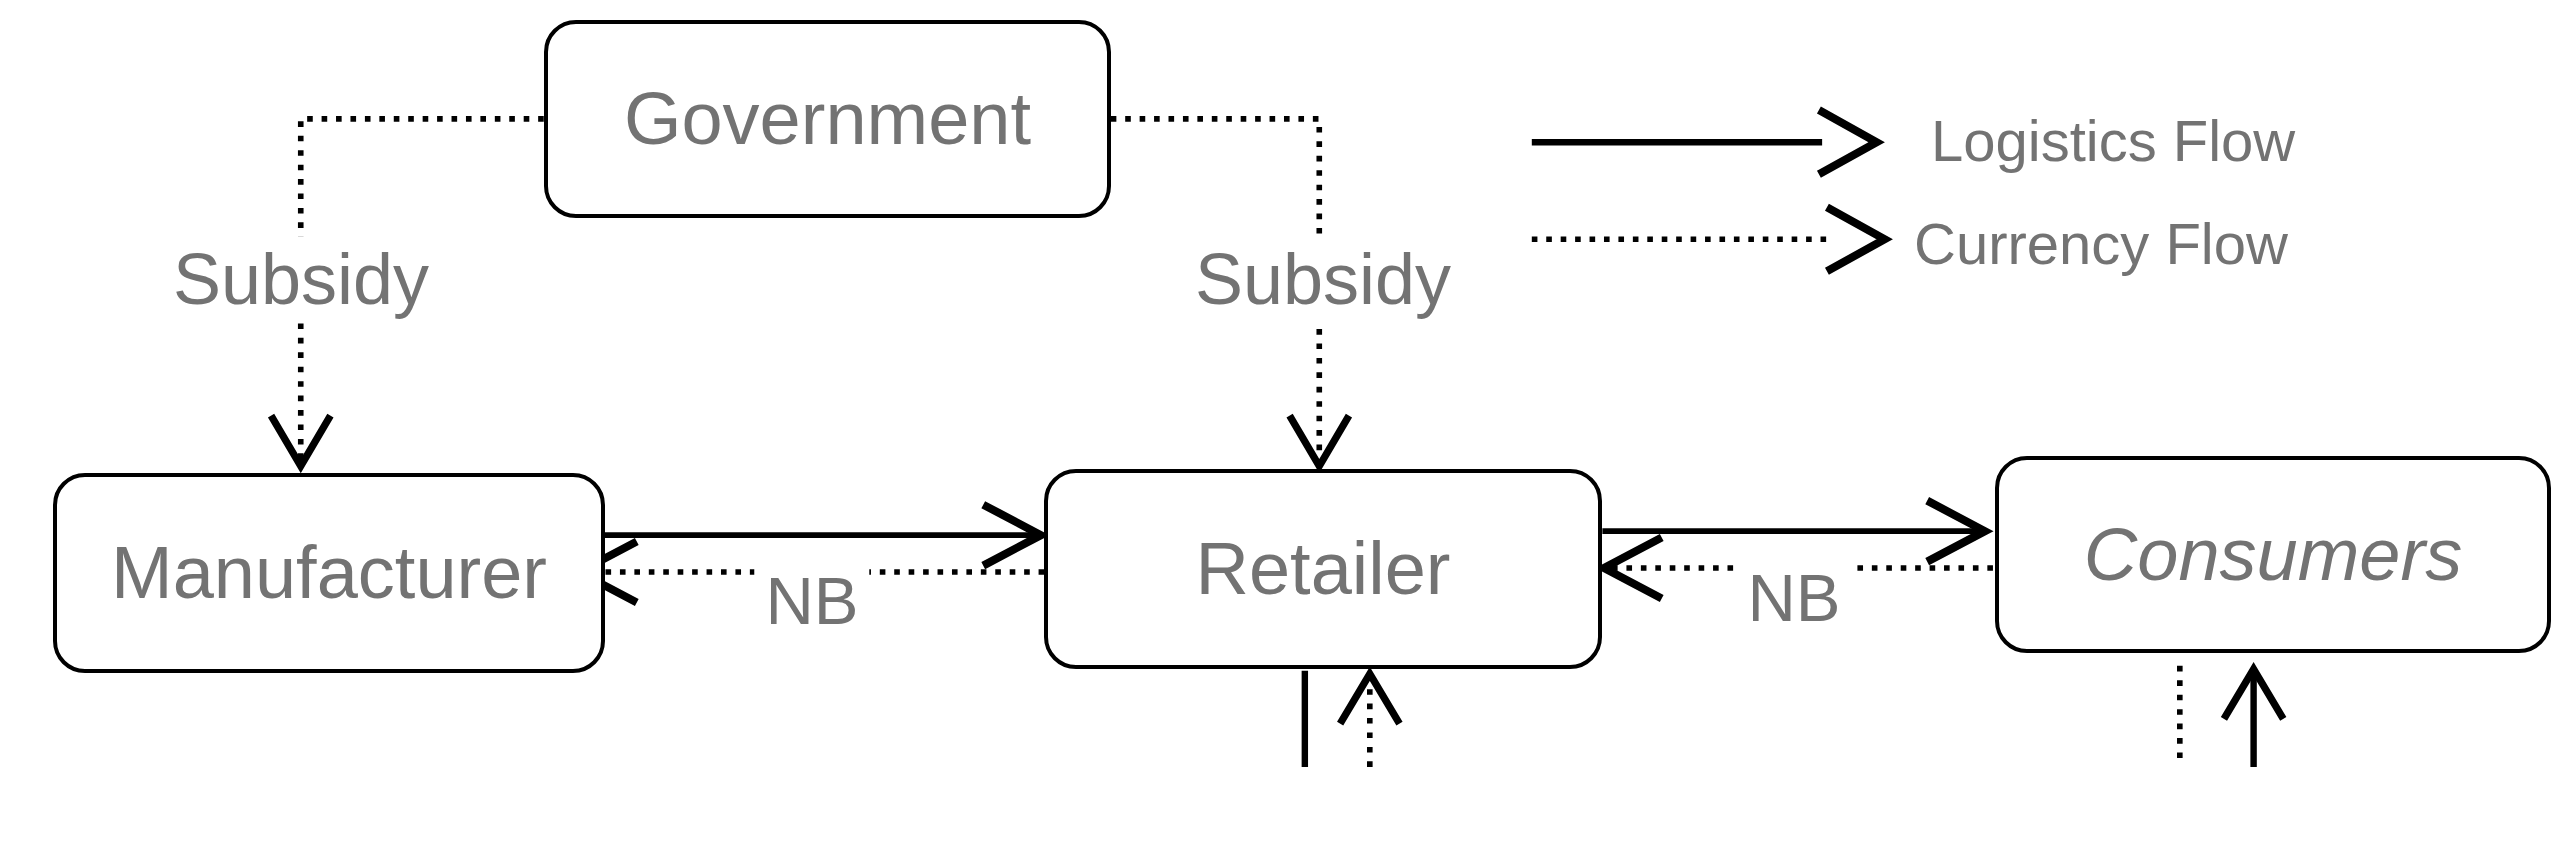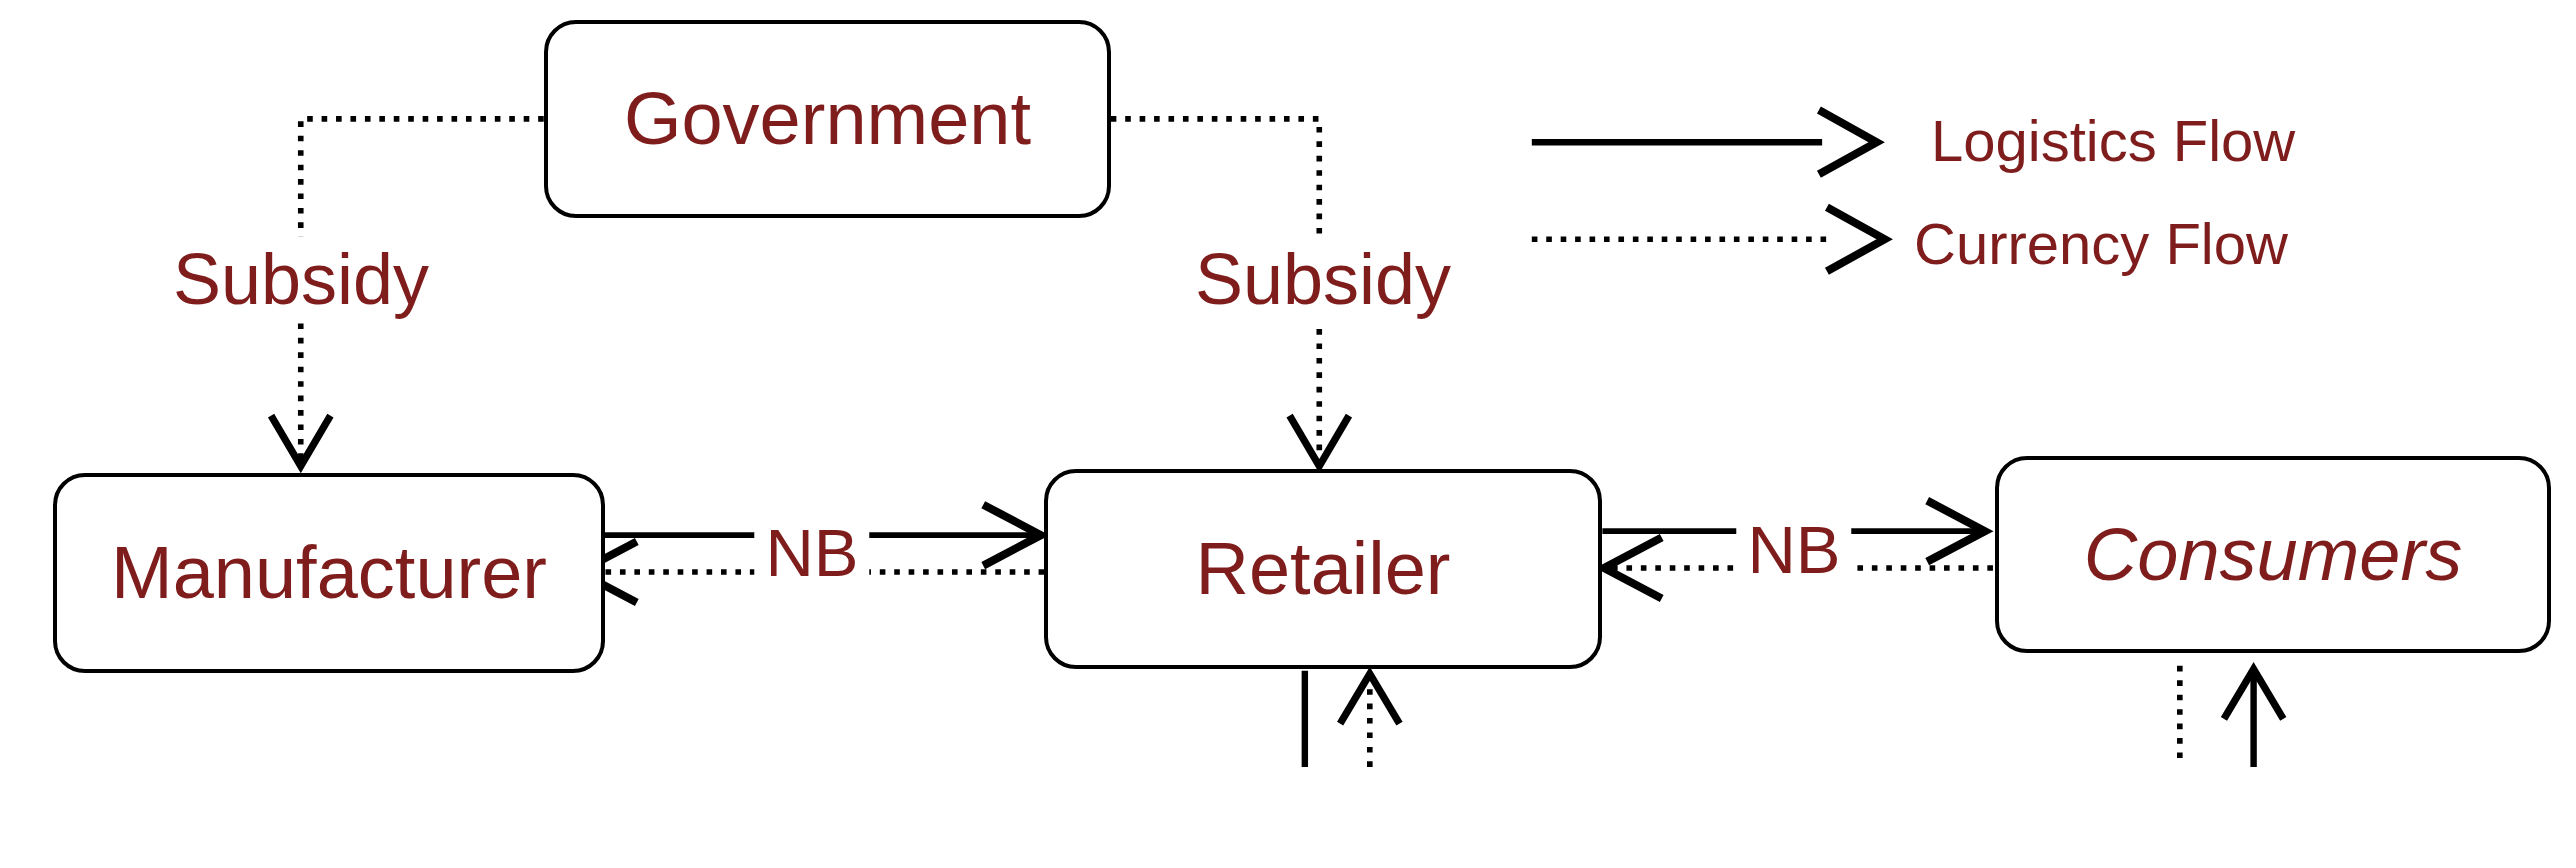--- a/index.html
+++ b/index.html
@@ -2,21 +2,21 @@
 <html style="font-size:13px"><head>
 <meta charset="utf-8">
 <style>
   html, body { margin: 0; padding: 0; background: #ffffff; }
   #canvas {
     position: relative;
     width: 2576px;
     height: 767px;
     background: #ffffff;
     font-family: "Liberation Sans", sans-serif;
-    color: #7f1d1d;
+    color: #737373;
     overflow: hidden;
   }
   #wires { position: absolute; left: 0; top: 0; width: 2576px; height: 869px; }
 
   .node {
     position: absolute;
     background: #ffffff;
     border: 4.8px solid #000000;
     border-radius: 32px;
     display: flex;
@@ -33,21 +33,21 @@
 
   .edge-label {
     position: absolute;
     transform: translate(-50%, -50%);
     background: #ffffff;
     padding: 6.4px 11.2px;
     line-height: 1;
     white-space: nowrap;
   }
   .lbl-subsidy { font-size: 72px; }
-  .lbl-flow    { font-size: 67px; }
+  .lbl-flow    { font-size: 67px; margin-top: 48px; }
   #label-subsidy-left  { left: 301px;  top: 279px; }
   #label-subsidy-right { left: 1323px; top: 279px; }
   #label-nb1 { left: 812px; top: 553px; }
   #label-nb2 { left: 1794px; top: 550px; }
   #label-sb  { left: 1787px; top: 813px; font-style: italic; }
 
   .legend-label {
     position: absolute;
     transform: translate(0, -50%);
     font-size: 58px;

